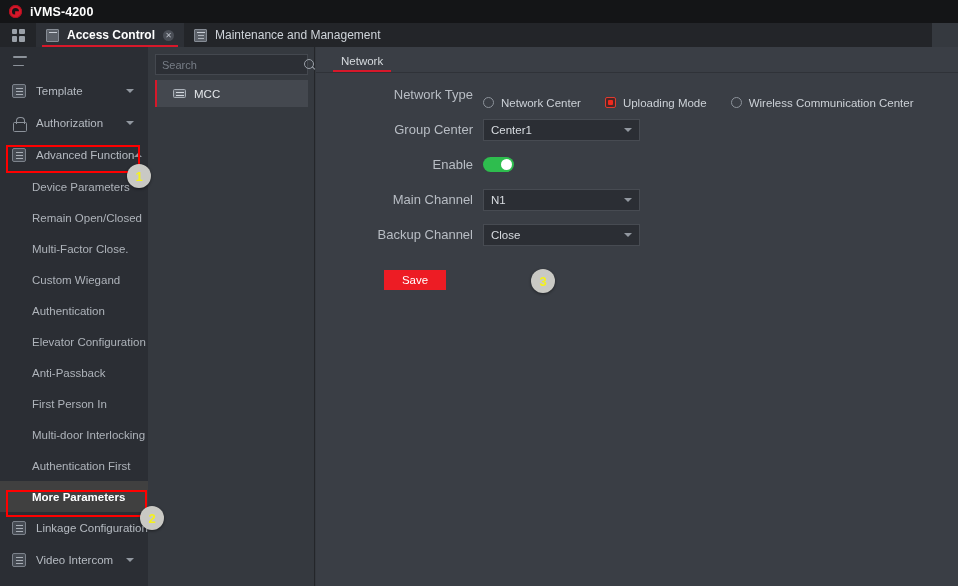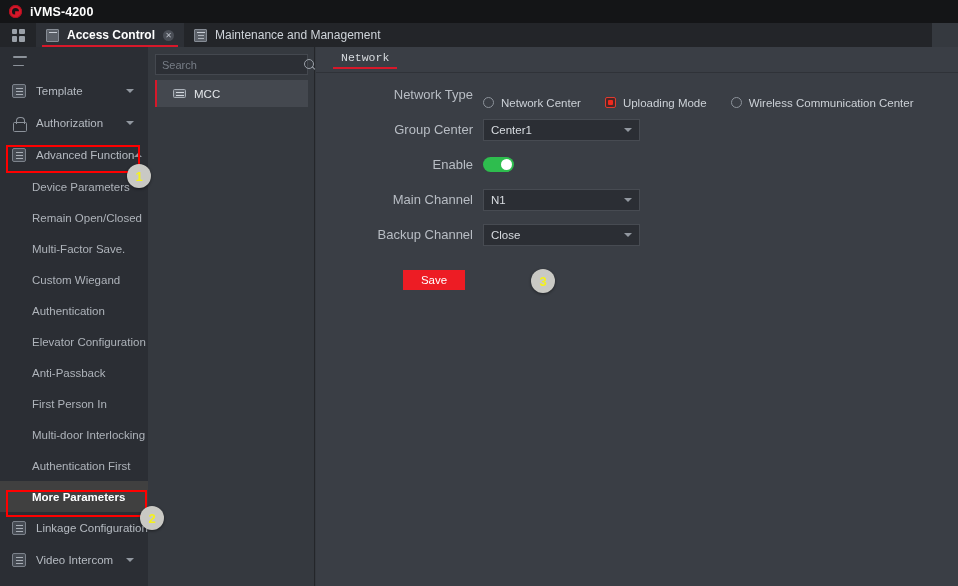--- a/index.html
+++ b/index.html
@@ -342,23 +342,22 @@
   .content {
     position: absolute;
     left: 316px; top: 47px;
     width: 642px; height: 539px;
     background: #3a3e45;
   }
   .content-tabs {
     height: 26px;
     border-bottom: 1px solid #2f3238;
     display: flex;
-    align-items: center;
+    align-items: flex-end;
     padding-left: 17px;
-    font-family: Liberation Mono, monospace;
   }
   .ctab {
     padding: 0 8px 5px 8px;
     font-size: 11.5px;
     color: #d6dade;
     position: relative;
   }
   .ctab.active::after {
     content: "";
     position: absolute;
@@ -449,21 +448,21 @@
     width: 11px; height: 11px;
     border-radius: 50%;
     background: #ffffff;
   }
 
   .save-row {
     display: flex;
     margin-top: 22px;
   }
   .save-btn {
-    margin-left: 87px;
+    margin-left: 68px;
     width: 62px; height: 20px;
     background: #ed1c24;
     color: #ffffff;
     font-size: 11.5px;
     font-family: "Liberation Sans", sans-serif;
     border: none;
     cursor: pointer;
   }
 
   
@@ -540,21 +539,21 @@
     </div>
 
     <div class="nav-group">
       <span class="nav-icon"></span>
       <span class="nav-label">Advanced Function</span>
       <span class="caret up"></span>
     </div>
 
     <div class="nav-sub">Device Parameters</div>
     <div class="nav-sub">Remain Open/Closed</div>
-    <div class="nav-sub">Multi-Factor Save.</div>
+    <div class="nav-sub">Multi-Factor Close.</div>
     <div class="nav-sub">Custom Wiegand</div>
     <div class="nav-sub">Authentication</div>
     <div class="nav-sub">Elevator Configuration</div>
     <div class="nav-sub">Anti-Passback</div>
     <div class="nav-sub">First Person In</div>
     <div class="nav-sub">Multi-door Interlocking</div>
     <div class="nav-sub">Authentication First</div>
     <div class="nav-sub selected">More Parameters</div>
 
     <div class="nav-group">

